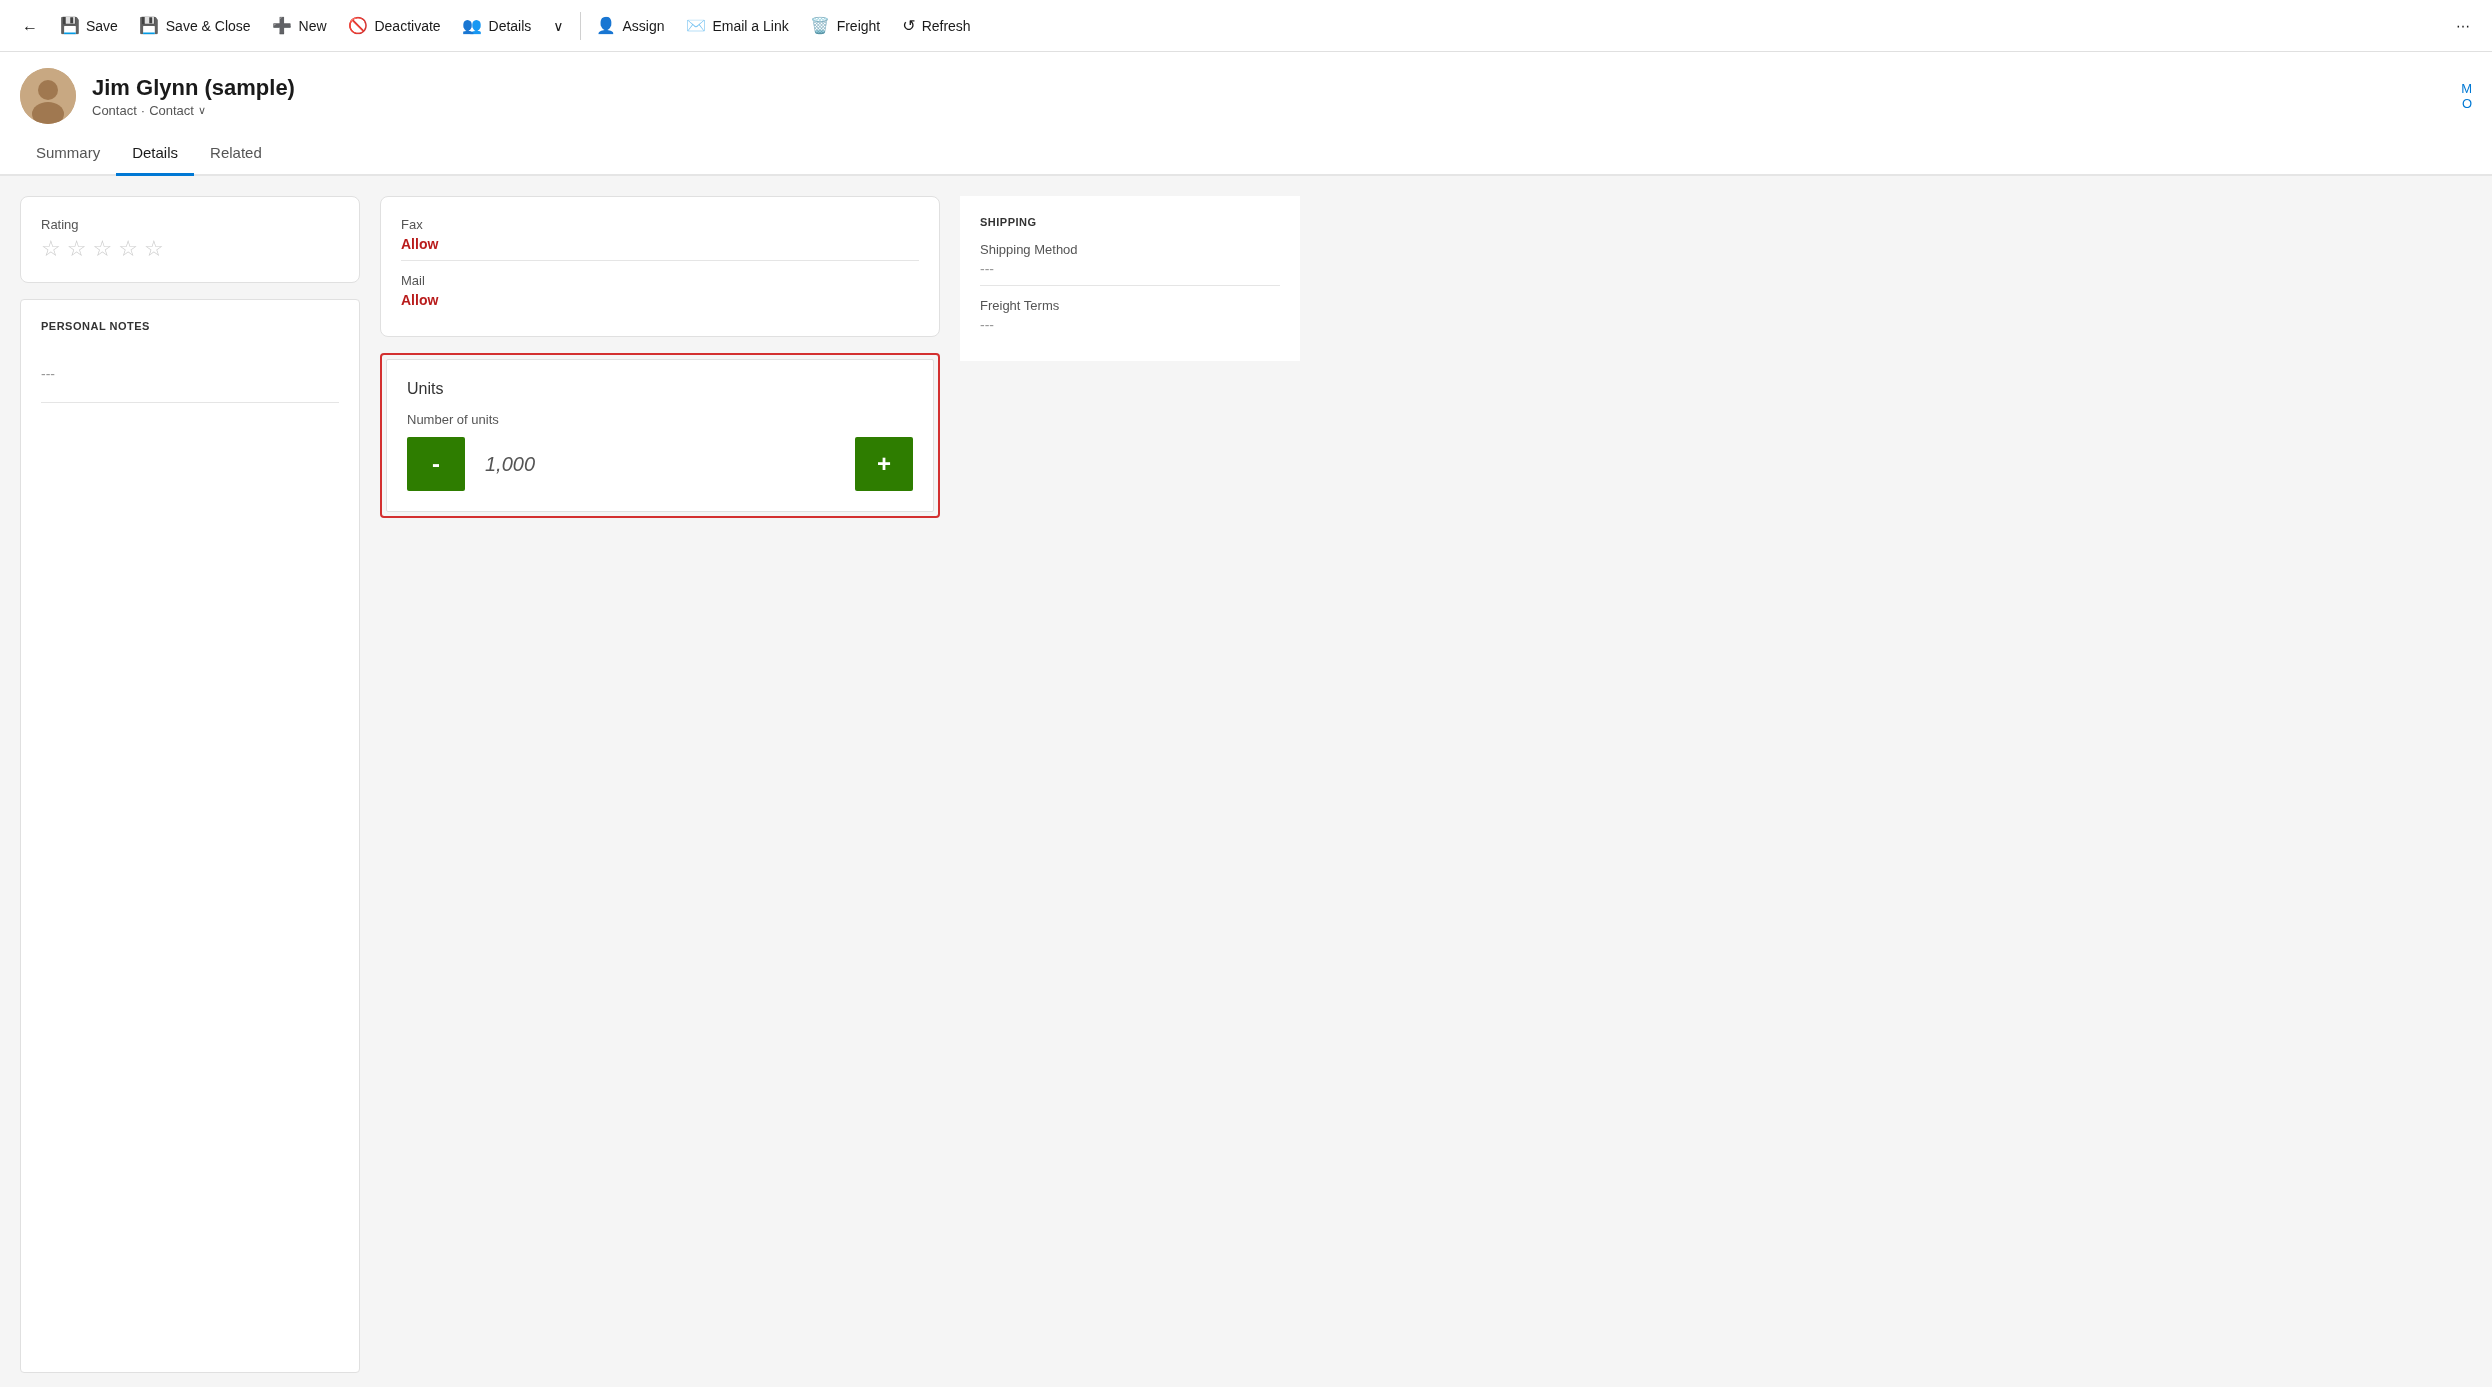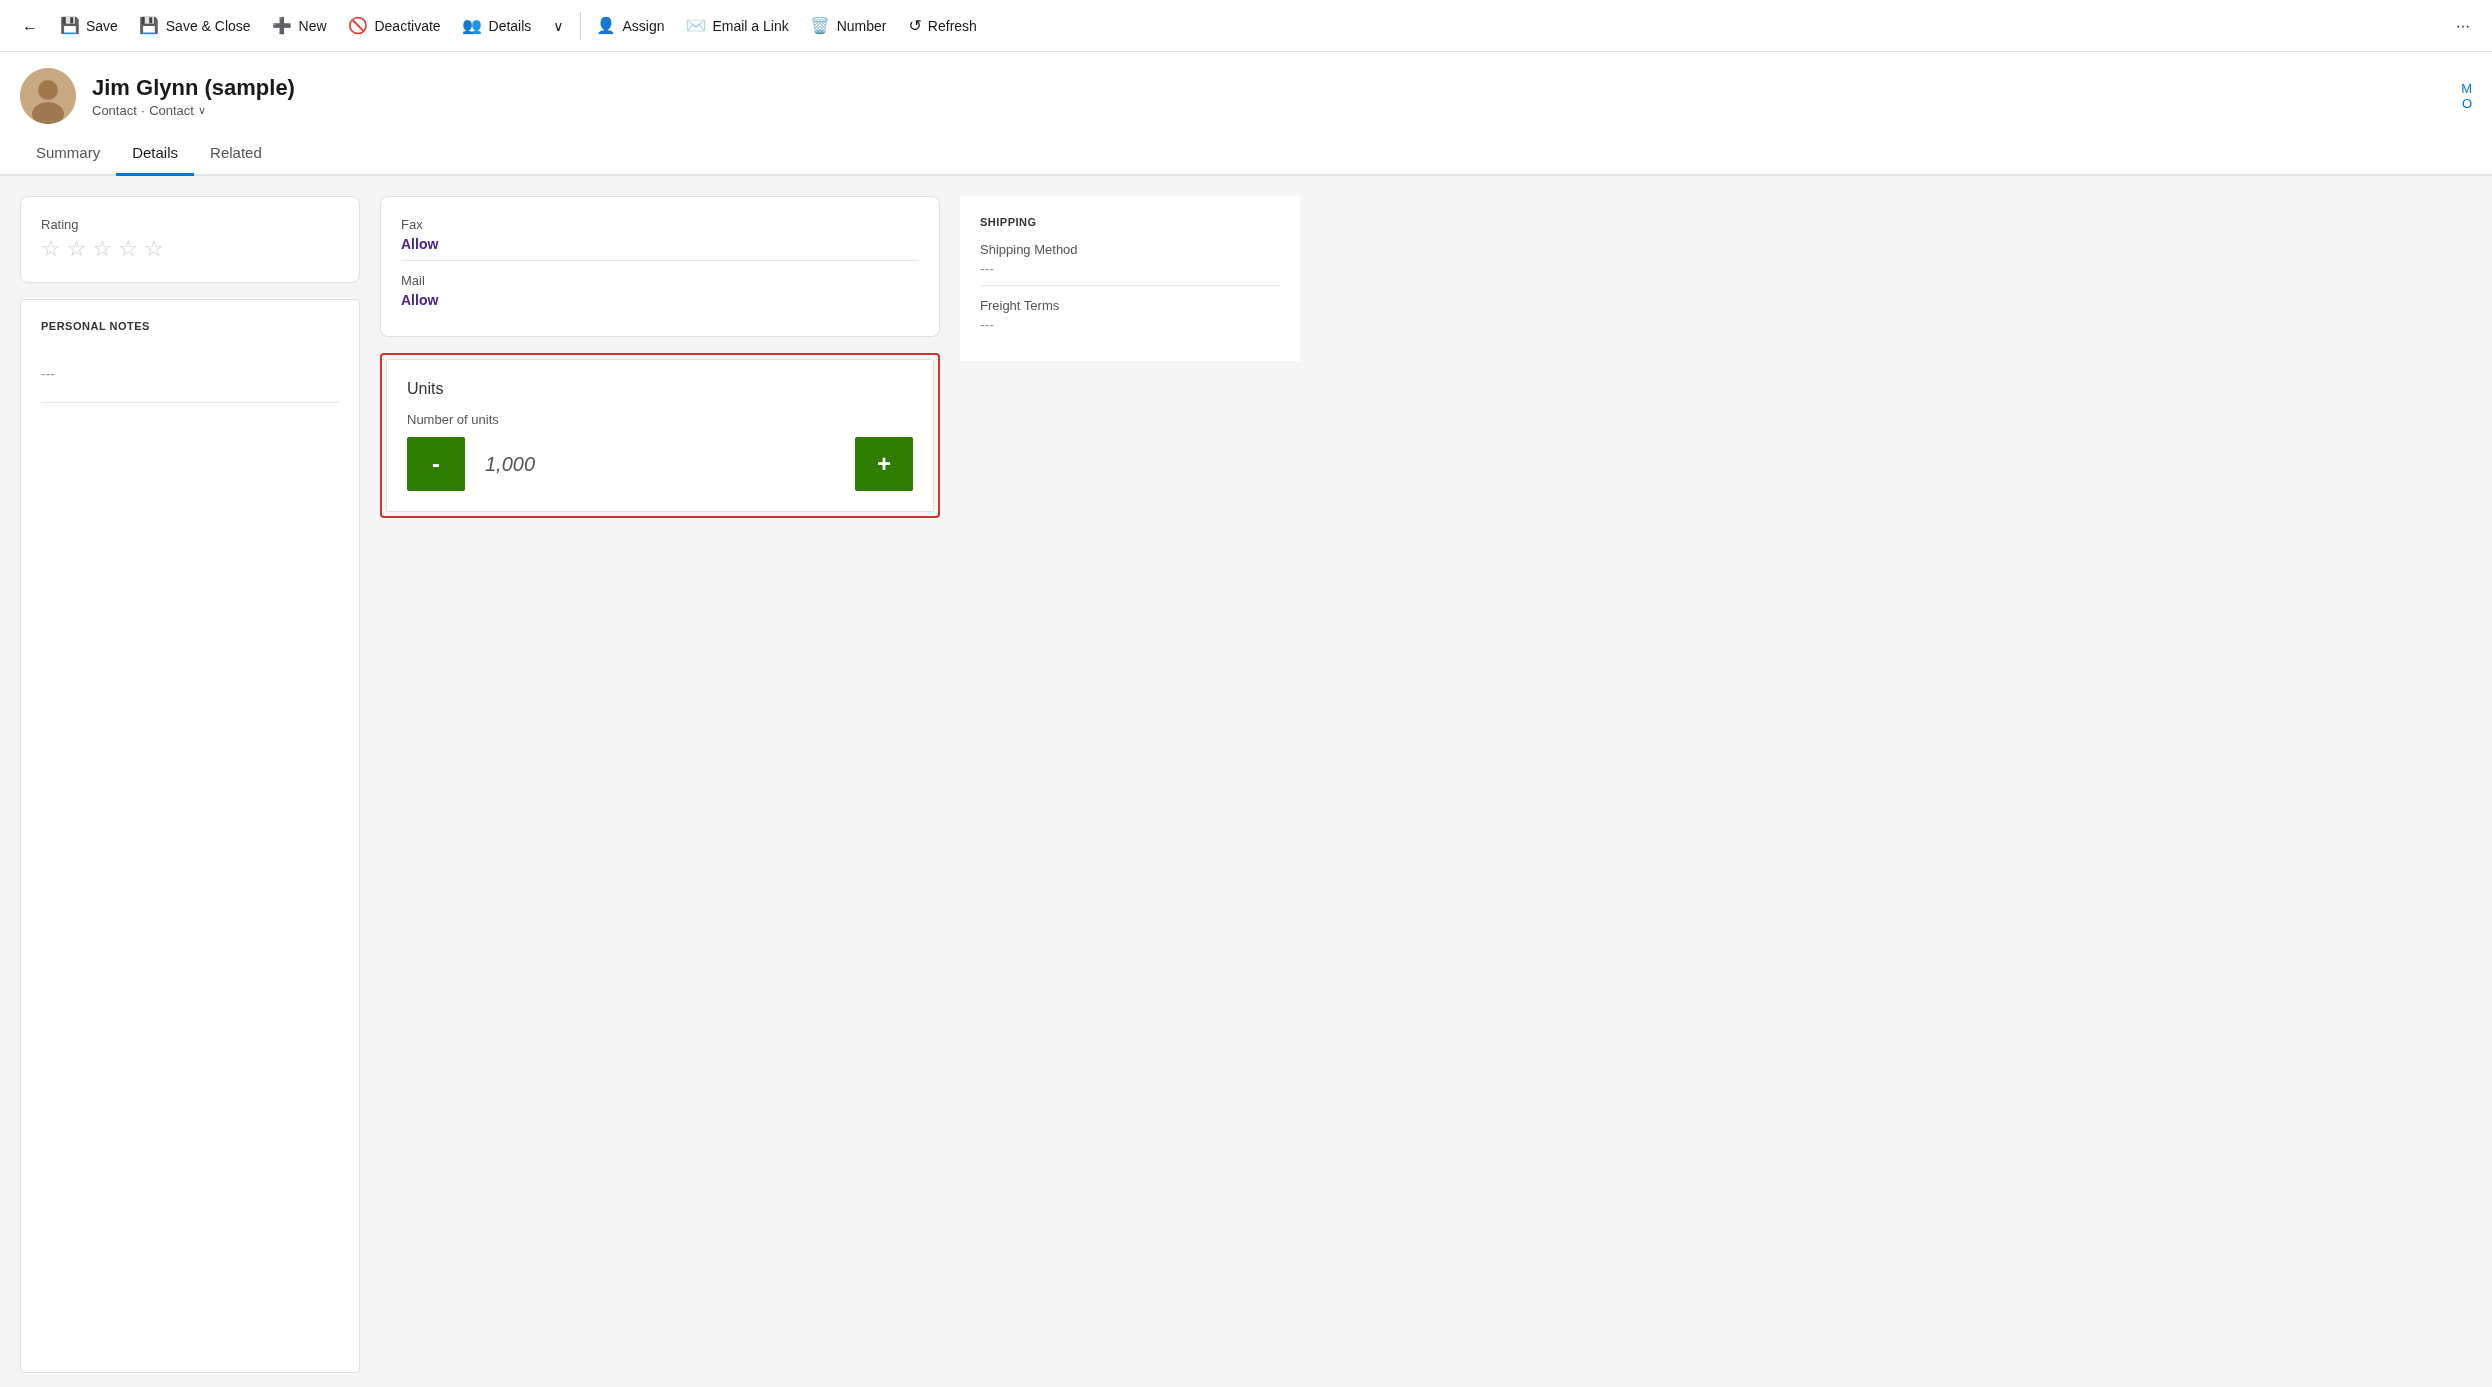--- a/index.html
+++ b/index.html
@@ -100,21 +100,21 @@
     }
     .card-section-title {
       font-size: 11px;
       font-weight: 700;
       text-transform: uppercase;
       color: #333;
       letter-spacing: 0.5px;
       margin-bottom: 14px;
     }
     .field-label { font-size: 13px; color: #555; margin-bottom: 4px; }
-    .field-value { font-size: 14px; color: #4c1d95; padding-bottom: 8px; border-bottom: 1px solid #e5e5e5; margin-bottom: 12px; }
+    .field-value { font-size: 14px; color: #b91c1c; padding-bottom: 8px; border-bottom: 1px solid #e5e5e5; margin-bottom: 12px; }
     .field-value.bold { font-weight: 700; }
     .field-value.empty { color: #999; }
     .field-value:last-child { border-bottom: none; margin-bottom: 0; }
 
     
     .stars { display: flex; gap: 6px; margin-top: 4px; }
     .star { font-size: 22px; color: #ccc; }
 
     
     .notes-card {
@@ -209,21 +209,21 @@
   <button class="toolbar-btn">
     <span class="icon">👤</span>
     <span>Assign</span>
   </button>
   <button class="toolbar-btn">
     <span class="icon">✉️</span>
     <span>Email a Link</span>
   </button>
   <button class="toolbar-btn">
     <span class="icon">🗑️</span>
-    <span>Number</span>
+    <span>Freight</span>
   </button>
   <button class="toolbar-btn">
     <span class="icon">↺</span>
     <span>Refresh</span>
   </button>
   <button class="toolbar-btn toolbar-more">
     <span>⋯</span>
   </button>
 </div>
 

